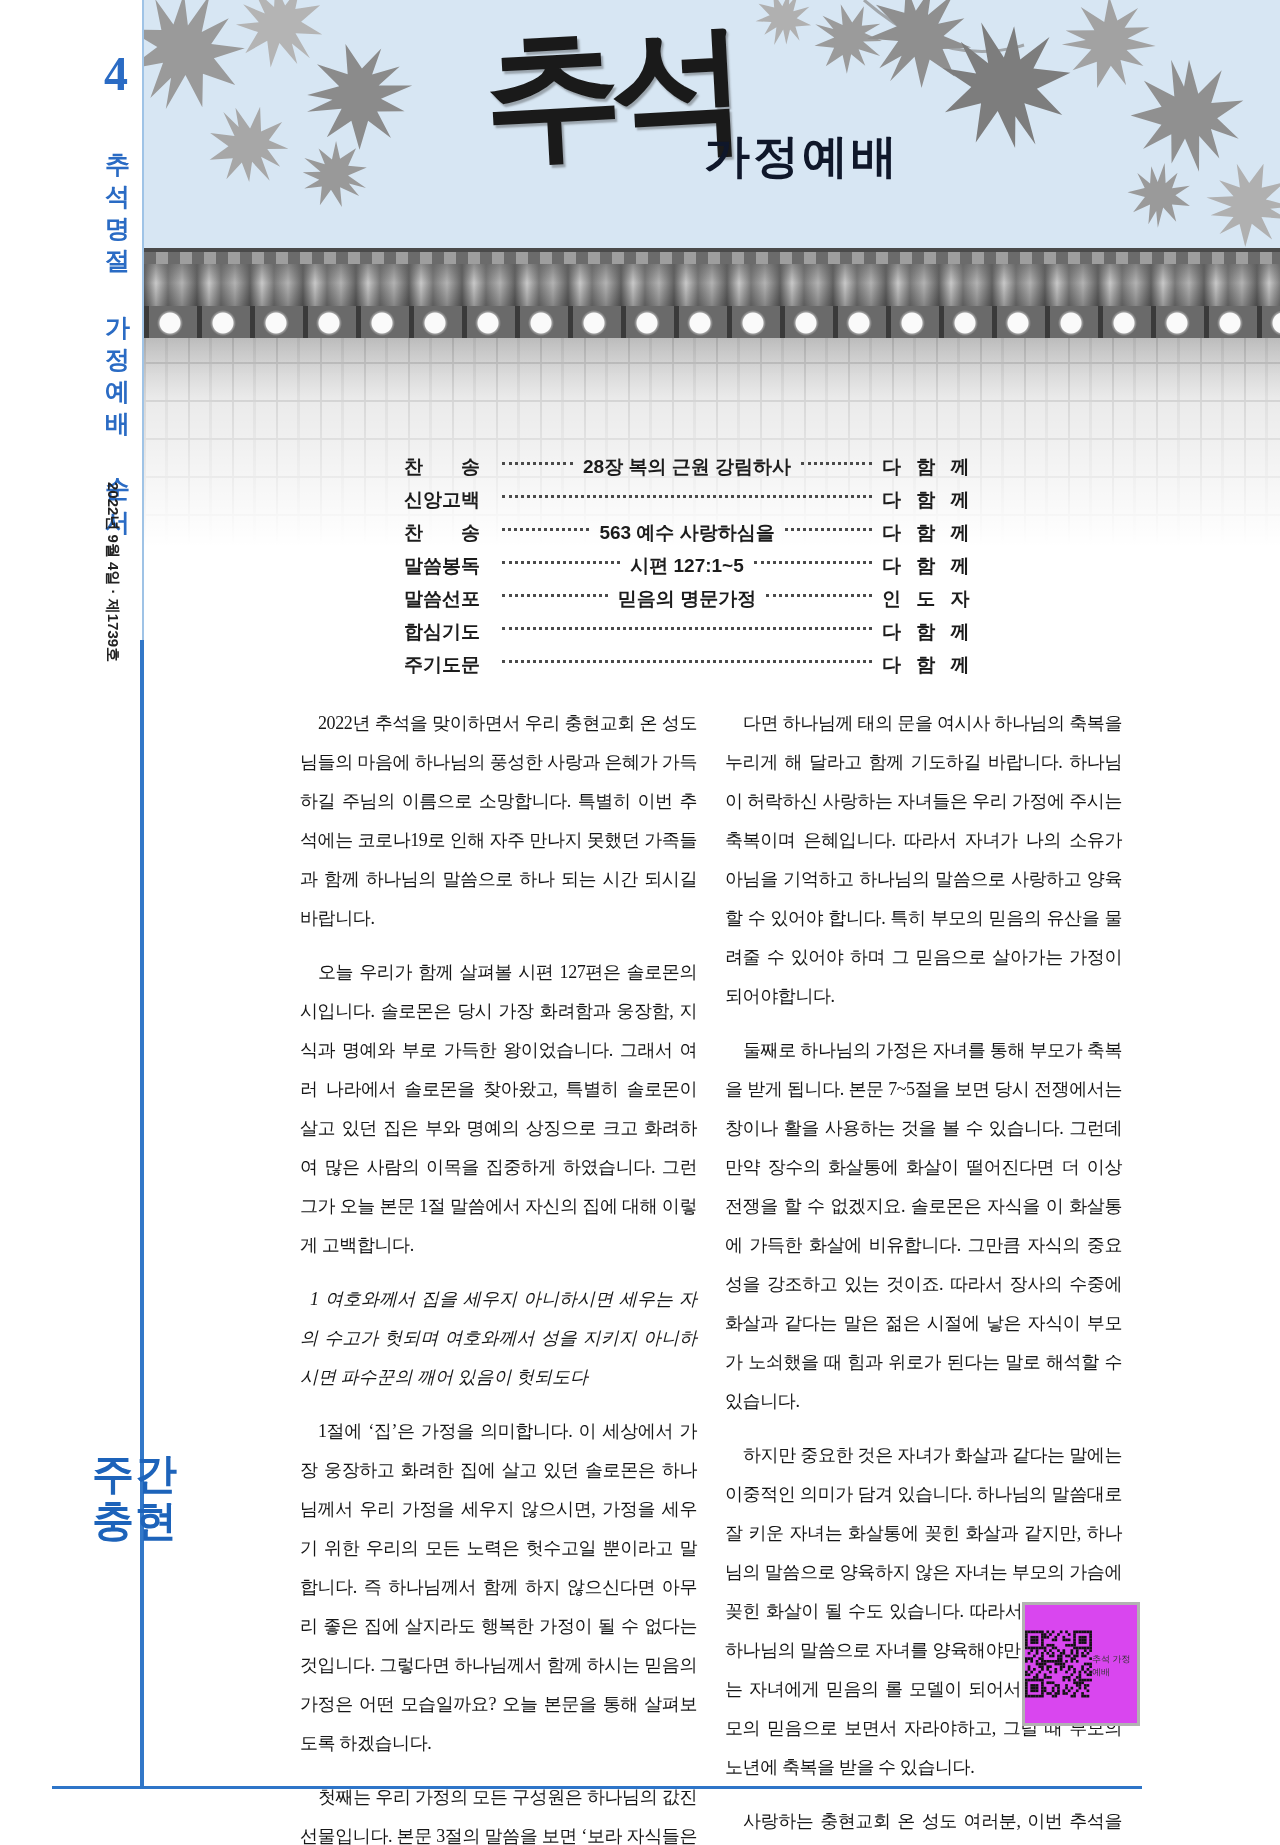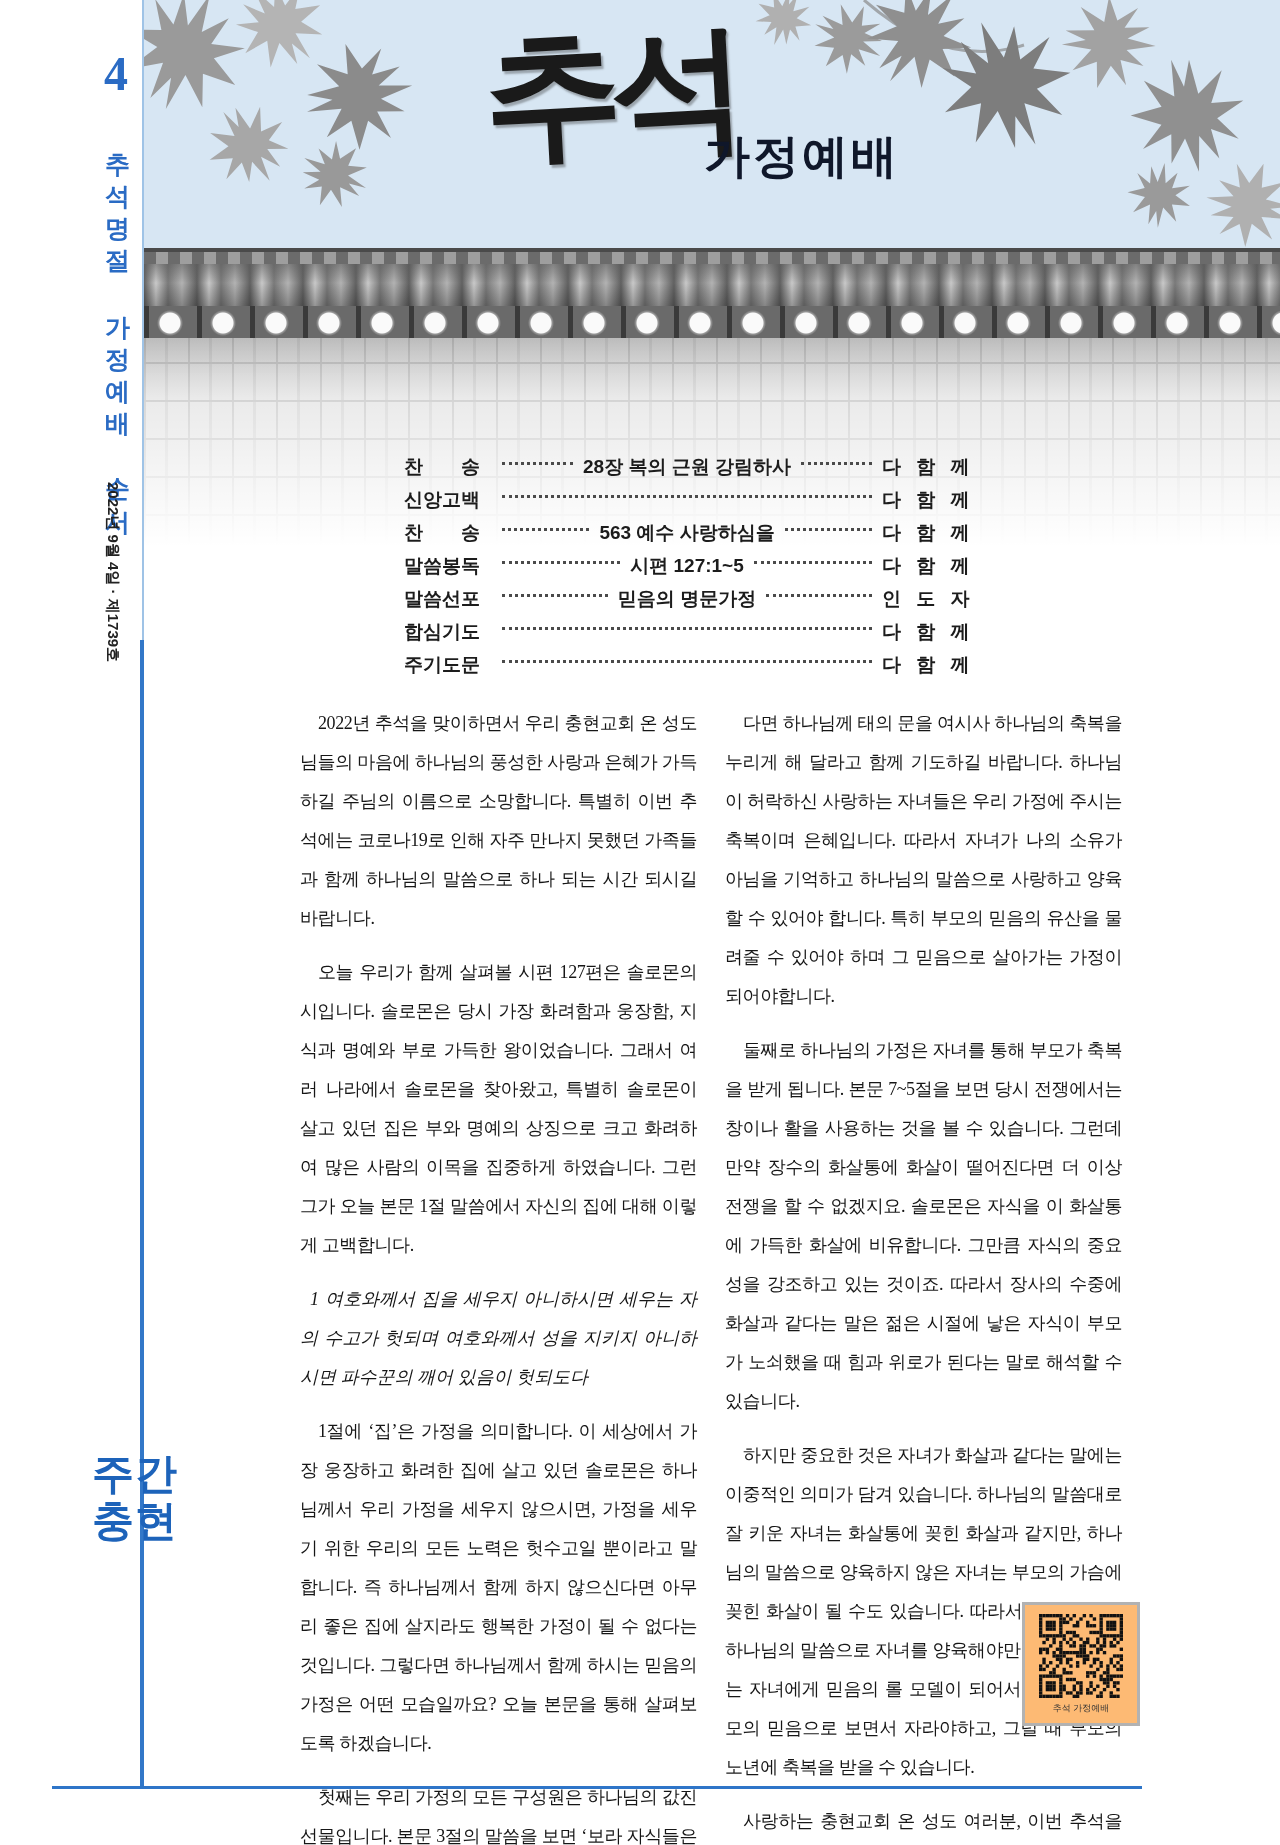--- a/index.html
+++ b/index.html
@@ -68,21 +68,21 @@
   .article{position:absolute;left:300px;top:704px;width:822px;display:flex;gap:28px;}
   .col{width:397px;}
   .col p{margin:0 0 15px;text-align:justify;text-indent:18px;word-break:break-all;
          font-size:18px;line-height:39px;letter-spacing:-0.4px;color:#161616;}
   .col p.quote{font-style:italic;text-indent:10px;letter-spacing:0;}
   .author{margin-top:22px;text-align:right;font-family:"Liberation Sans",sans-serif;
           font-size:14px;font-weight:700;color:#222;}
 
   
   .qr-box{position:absolute;left:1022px;top:1602px;width:112px;height:118px;
-          border:3px solid #b2b2b2;background:#fdba74;display:flex;flex-direction:column;
+          border:3px solid #b2b2b2;background:#d946ef;display:flex;flex-direction:row;
           align-items:center;justify-content:center;}
   .qr-box svg{display:block;}
   .qr-caption{margin-top:4px;font-family:"Liberation Sans",sans-serif;font-size:9px;color:#333;}
 </style>
 </head>
 <body>
 
 <div class="page">
 
   <div class="header">

